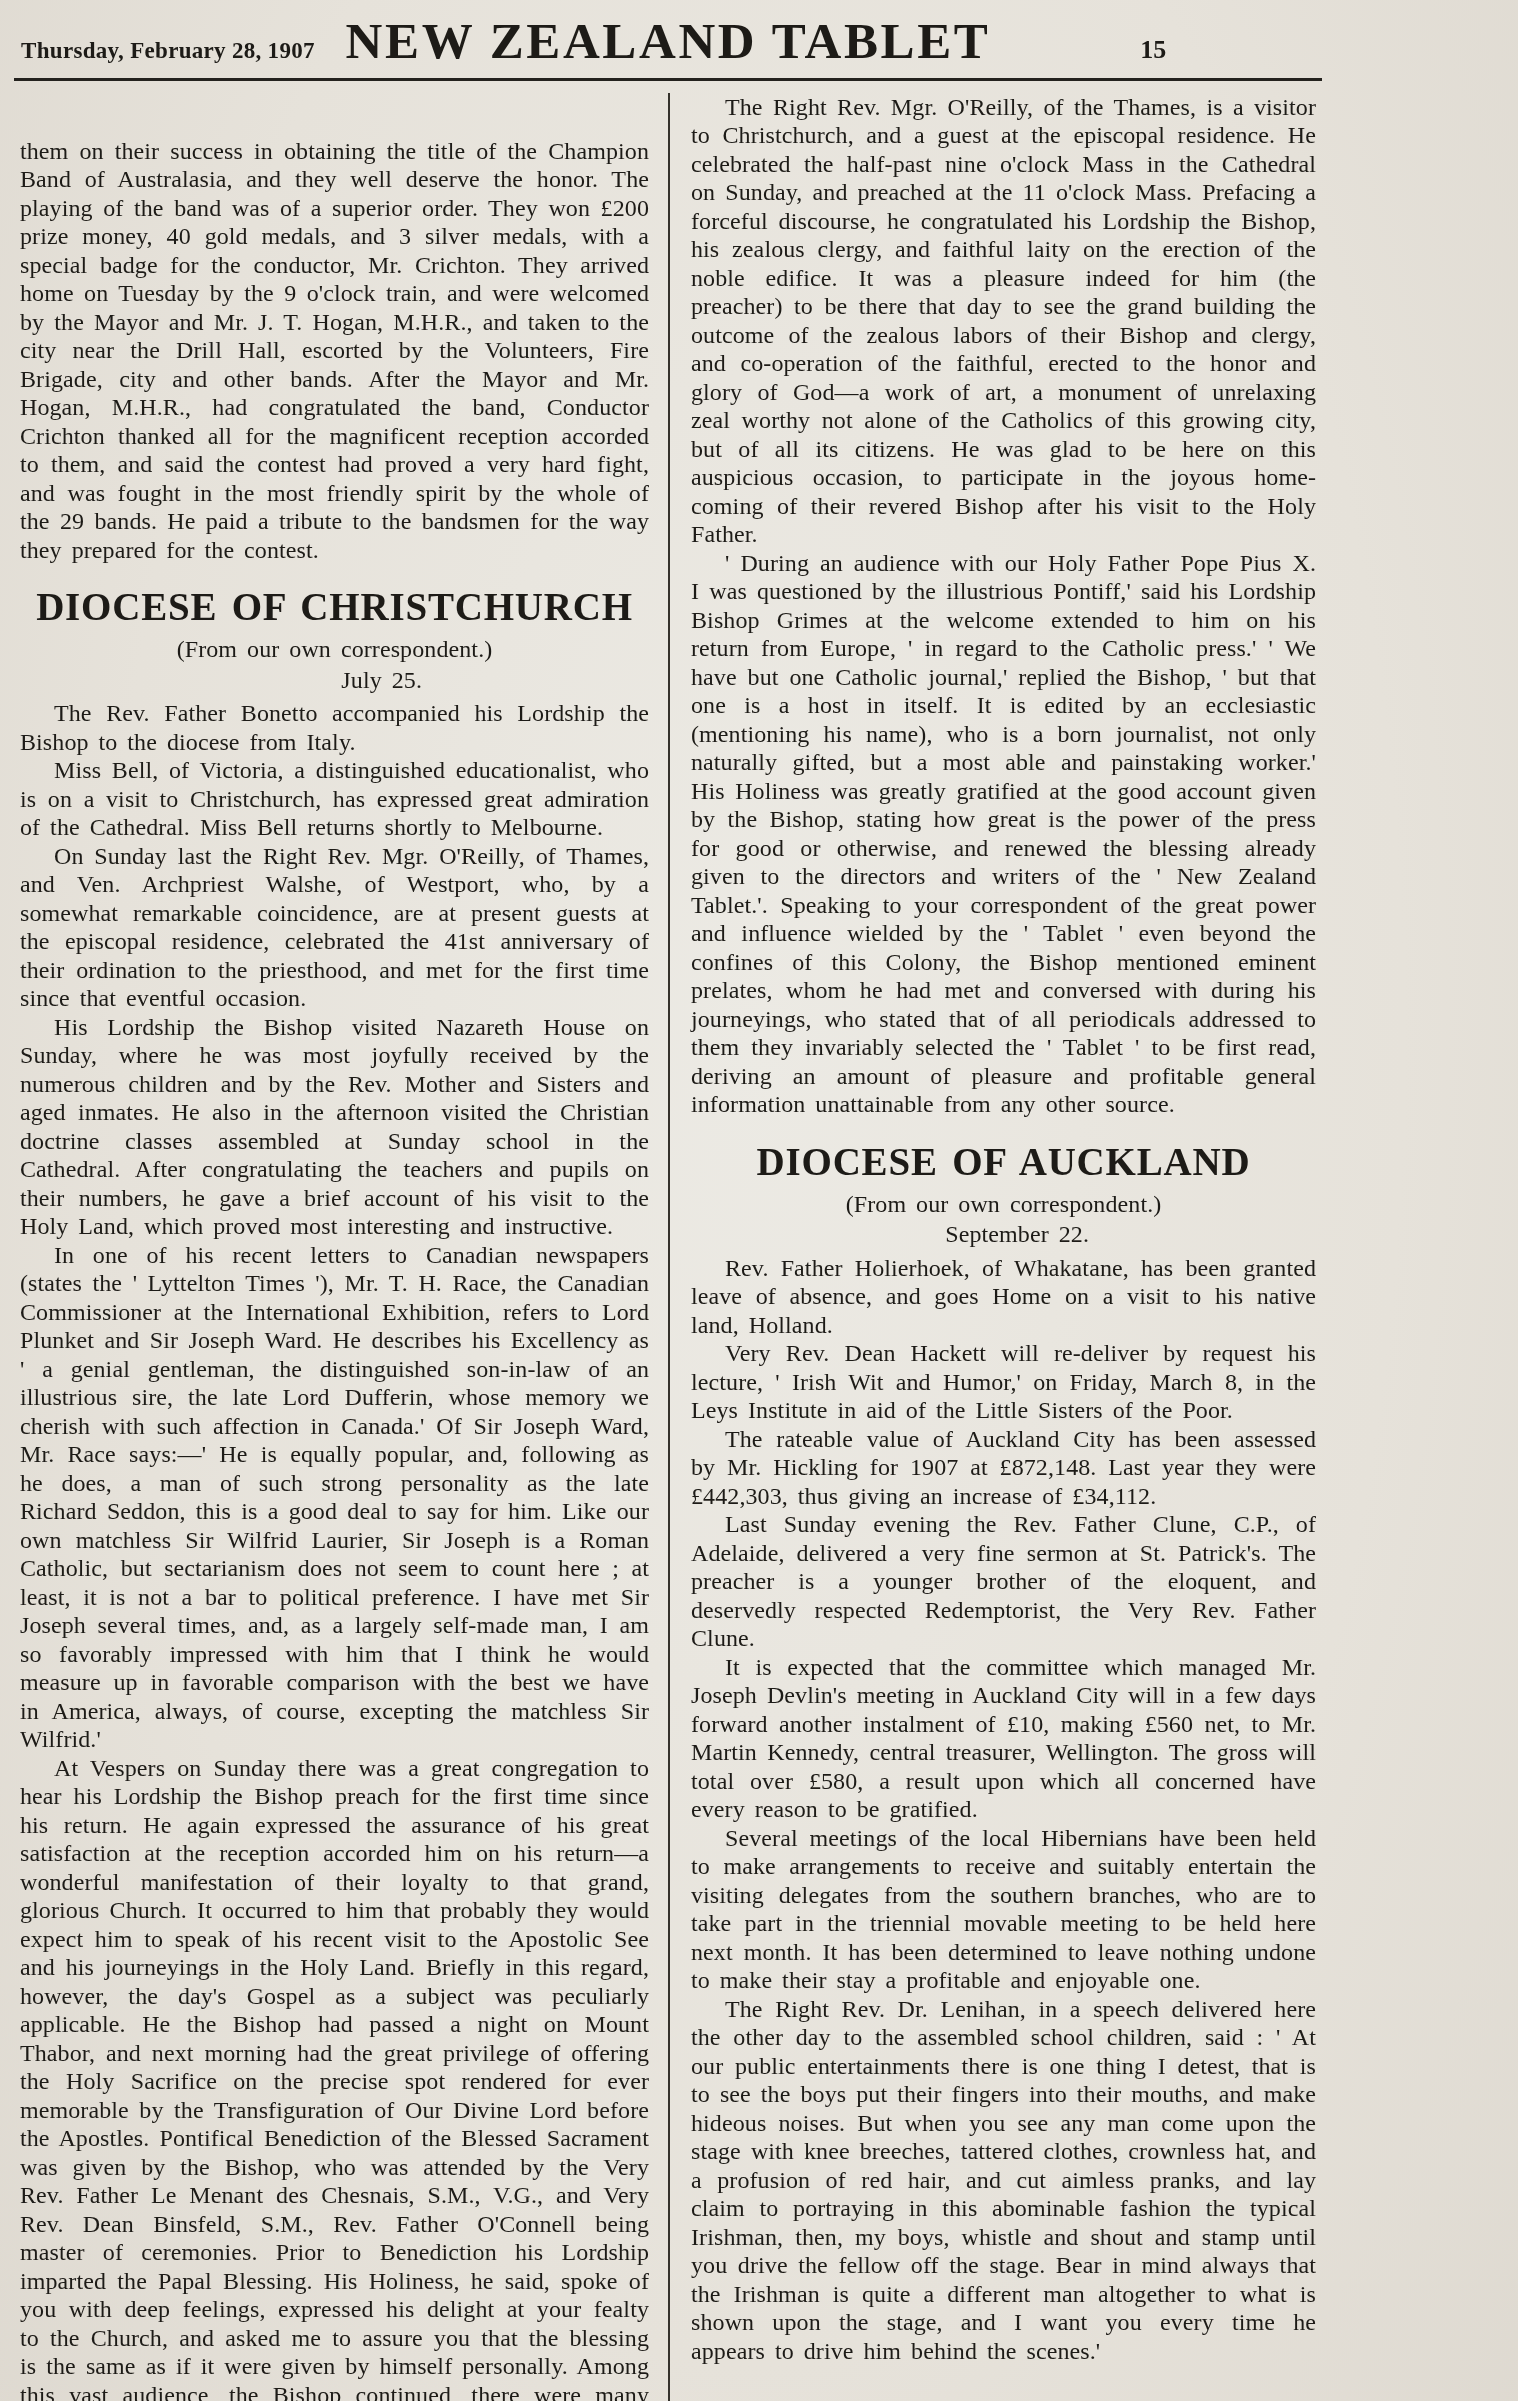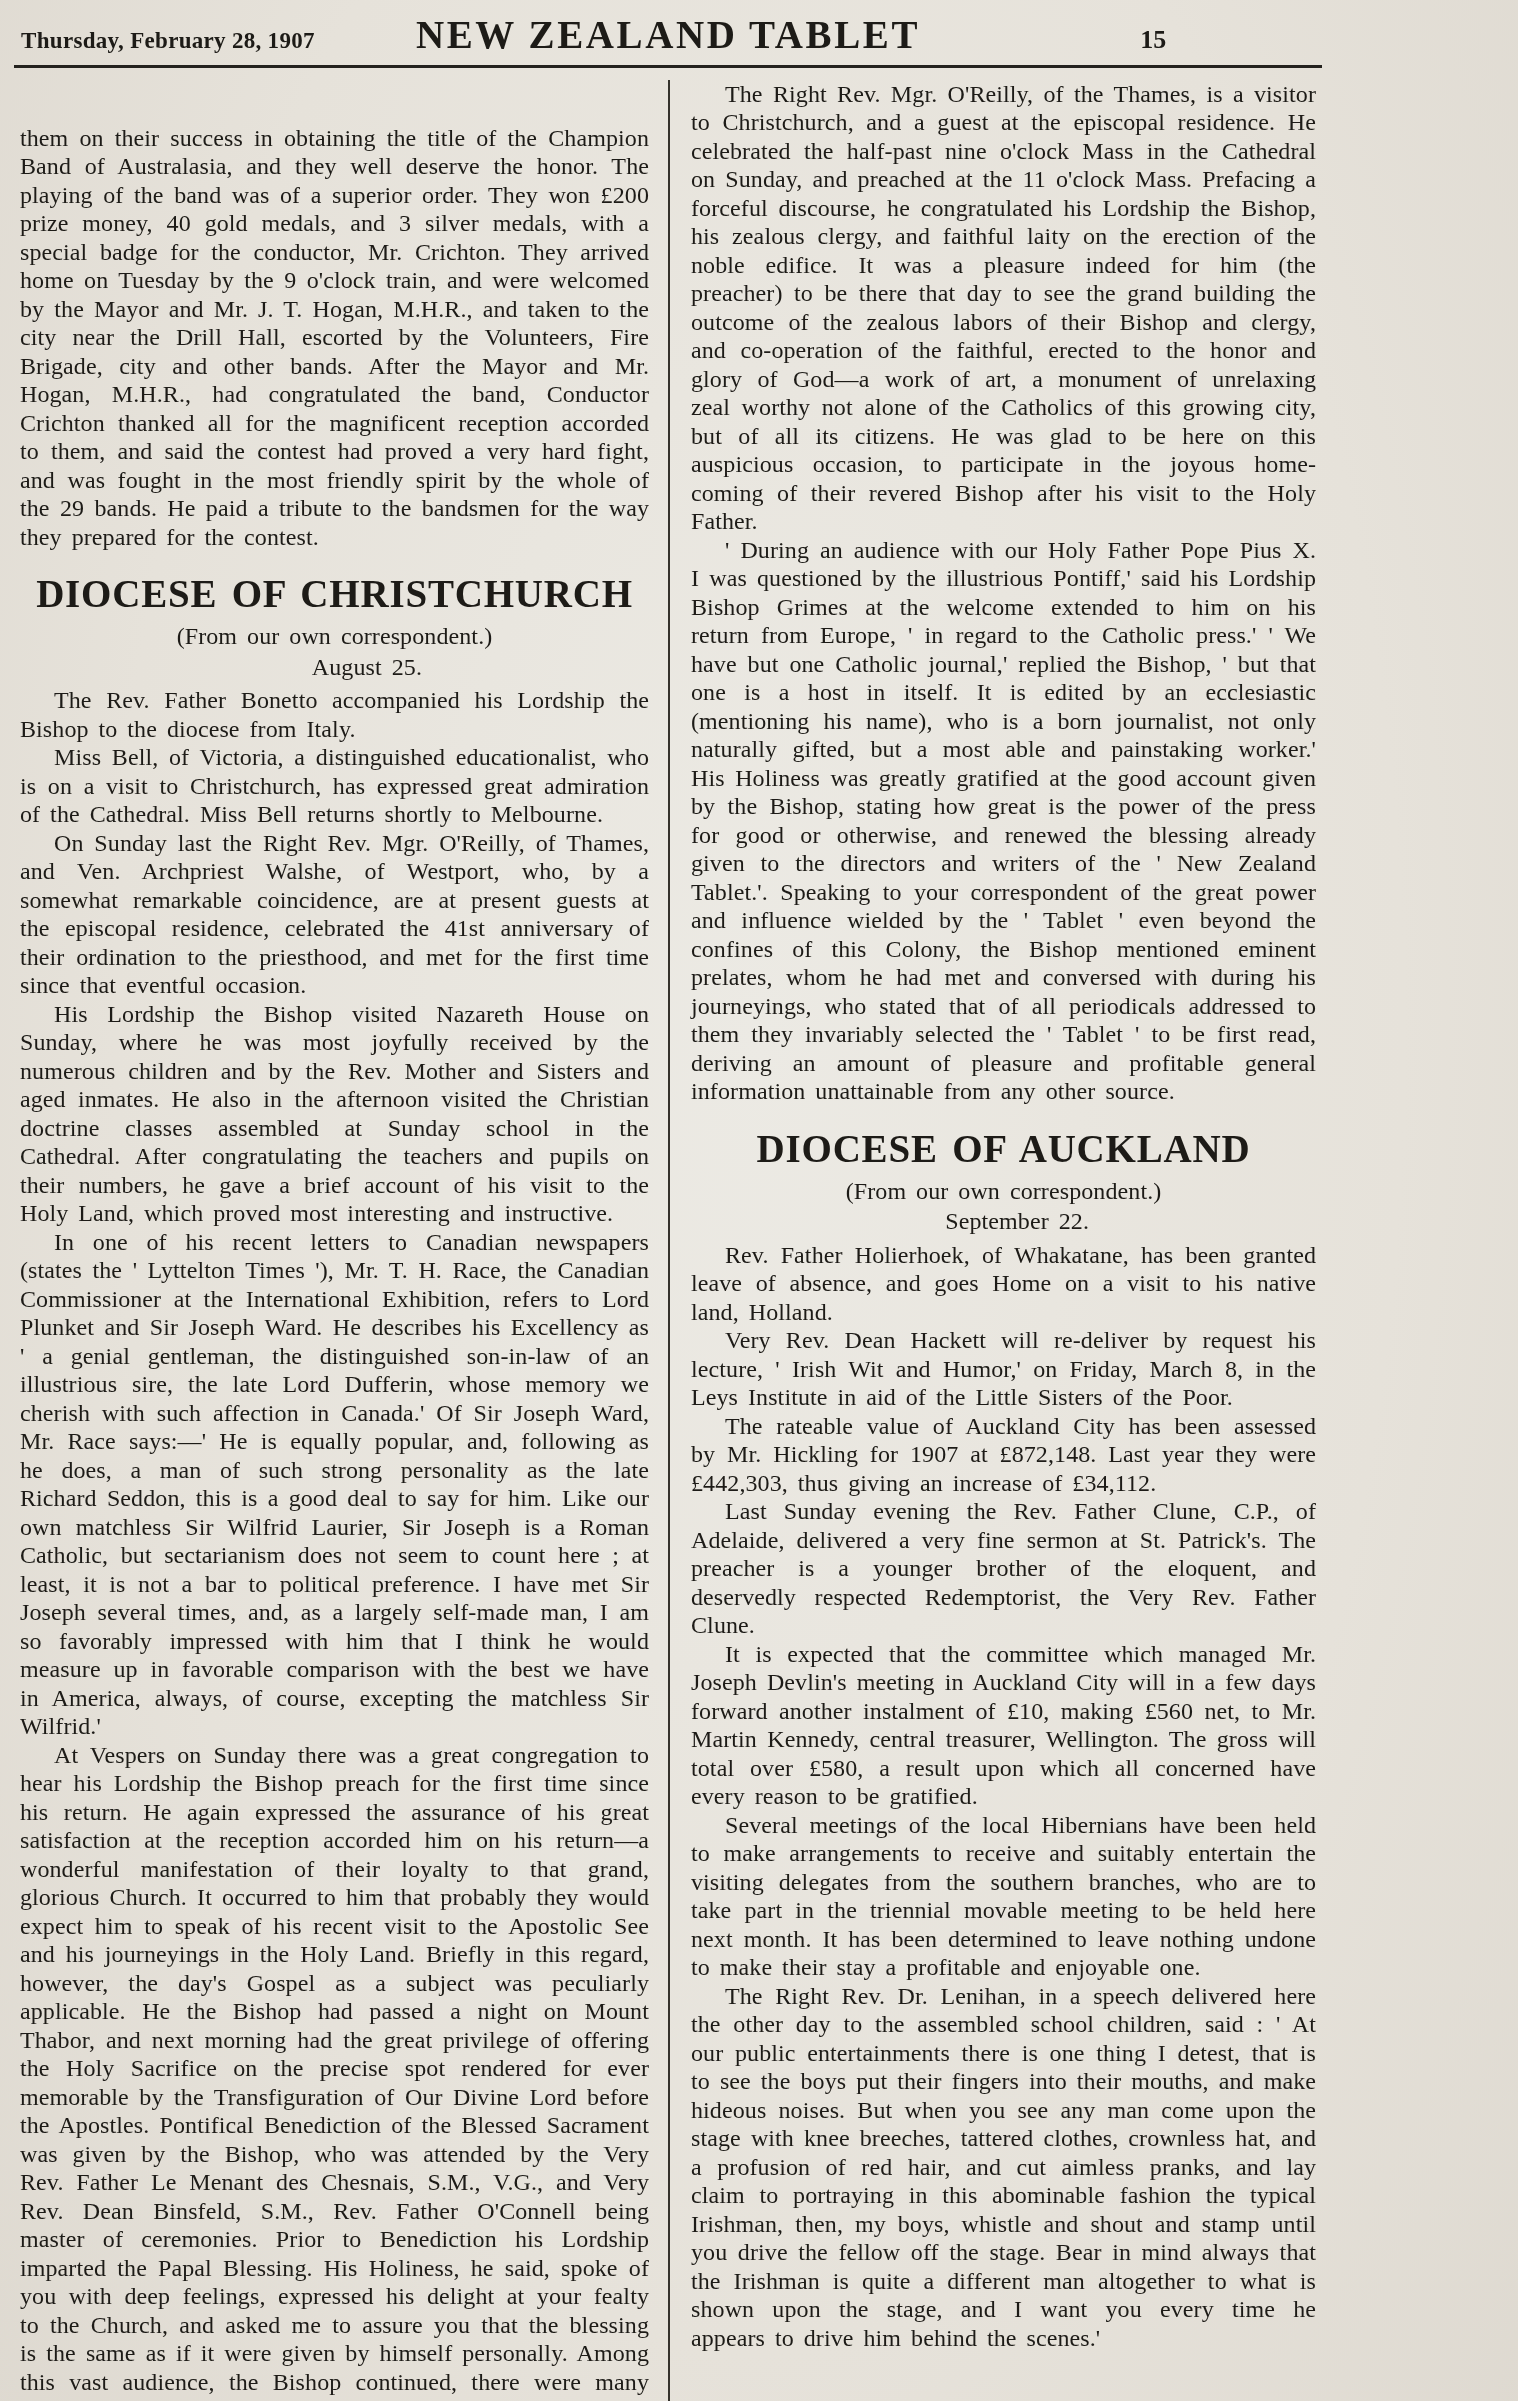--- a/index.html
+++ b/index.html
@@ -29,21 +29,21 @@
     padding: 5.3px 7.4px 8.4px 7.4px;
     border-bottom: 3.2px solid #24221e;
   }
   .masthead .date {
     font-size: 23px;
     font-weight: bold;
     letter-spacing: 0.3px;
     flex: 1 1 0;
   }
   .masthead .title {
-    font-size: 39px;
+    font-size: 51px;
     font-weight: bold;
     letter-spacing: 2.6px;
     text-align: center;
     flex: 2 1 0;
     white-space: nowrap;
   }
   .masthead .pageno {
     font-size: 26px;
     font-weight: bold;
     text-align: center;
@@ -104,21 +104,21 @@
     <div class="pageno">15</div>
   </div>
 
   <div class="columns">
 
     <div class="col col-left">
       <p class="no-indent">them on their success in obtaining the title of the Champion Band of Australasia, and they well deserve the honor. The playing of the band was of a superior order. They won £200 prize money, 40 gold medals, and 3 silver medals, with a special badge for the conductor, Mr. Crichton. They arrived home on Tuesday by the 9 o'clock train, and were welcomed by the Mayor and Mr. J. T. Hogan, M.H.R., and taken to the city near the Drill Hall, escorted by the Volunteers, Fire Brigade, city and other bands. After the Mayor and Mr. Hogan, M.H.R., had congratulated the band, Conductor Crichton thanked all for the magnificent reception accorded to them, and said the contest had proved a very hard fight, and was fought in the most friendly spirit by the whole of the 29 bands. He paid a tribute to the bandsmen for the way they prepared for the contest.</p>
 
       <h2 class="section-heading">DIOCESE OF CHRISTCHURCH</h2>
       <p class="byline">(From our own correspondent.)</p>
-      <p class="dateline">August 25.</p>
+      <p class="dateline">July 25.</p>
 
       <p>The Rev. Father Bonetto accompanied his Lordship the Bishop to the diocese from Italy.</p>
       <p>Miss Bell, of Victoria, a distinguished educationalist, who is on a visit to Christchurch, has expressed great admiration of the Cathedral. Miss Bell returns shortly to Melbourne.</p>
       <p>On Sunday last the Right Rev. Mgr. O'Reilly, of Thames, and Ven. Archpriest Walshe, of Westport, who, by a somewhat remarkable coincidence, are at present guests at the episcopal residence, celebrated the 41st anniversary of their ordination to the priesthood, and met for the first time since that eventful occasion.</p>
       <p>His Lordship the Bishop visited Nazareth House on Sunday, where he was most joyfully received by the numerous children and by the Rev. Mother and Sisters and aged inmates. He also in the afternoon visited the Christian doctrine classes assembled at Sunday school in the Cathedral. After congratulating the teachers and pupils on their numbers, he gave a brief account of his visit to the Holy Land, which proved most interesting and instructive.</p>
       <p>In one of his recent letters to Canadian newspapers (states the ' Lyttelton Times '), Mr. T. H. Race, the Canadian Commissioner at the International Exhibition, refers to Lord Plunket and Sir Joseph Ward. He describes his Excellency as ' a genial gentleman, the distinguished son-in-law of an illustrious sire, the late Lord Dufferin, whose memory we cherish with such affection in Canada.' Of Sir Joseph Ward, Mr. Race says:—' He is equally popular, and, following as he does, a man of such strong personality as the late Richard Seddon, this is a good deal to say for him. Like our own matchless Sir Wilfrid Laurier, Sir Joseph is a Roman Catholic, but sectarianism does not seem to count here ; at least, it is not a bar to political preference. I have met Sir Joseph several times, and, as a largely self-made man, I am so favorably impressed with him that I think he would measure up in favorable comparison with the best we have in America, always, of course, excepting the matchless Sir Wilfrid.'</p>
       <p>At Vespers on Sunday there was a great congregation to hear his Lordship the Bishop preach for the first time since his return. He again expressed the assurance of his great satisfaction at the reception accorded him on his return—a wonderful manifestation of their loyalty to that grand, glorious Church. It occurred to him that probably they would expect him to speak of his recent visit to the Apostolic See and his journeyings in the Holy Land. Briefly in this regard, however, the day's Gospel as a subject was peculiarly applicable. He the Bishop had passed a night on Mount Thabor, and next morning had the great privilege of offering the Holy Sacrifice on the precise spot rendered for ever memorable by the Transfiguration of Our Divine Lord before the Apostles. Pontifical Benediction of the Blessed Sacrament was given by the Bishop, who was attended by the Very Rev. Father Le Menant des Chesnais, S.M., V.G., and Very Rev. Dean Binsfeld, S.M., Rev. Father O'Connell being master of ceremonies. Prior to Benediction his Lordship imparted the Papal Blessing. His Holiness, he said, spoke of you with deep feelings, expressed his delight at your fealty to the Church, and asked me to assure you that the blessing is the same as if it were given by himself personally. Among this vast audience, the Bishop continued, there were many undoubtedly not of the faith ; those he was sure would not hesitate to receive, with bowed heads, the blessing of the venerable Pontiff and Supreme Head of the Christian world. After Vespers the Cathedral and grounds were again brilliantly illuminated, and presented a most pleasing spectacle.</p>
     </div>
 
     <div class="col col-right">

